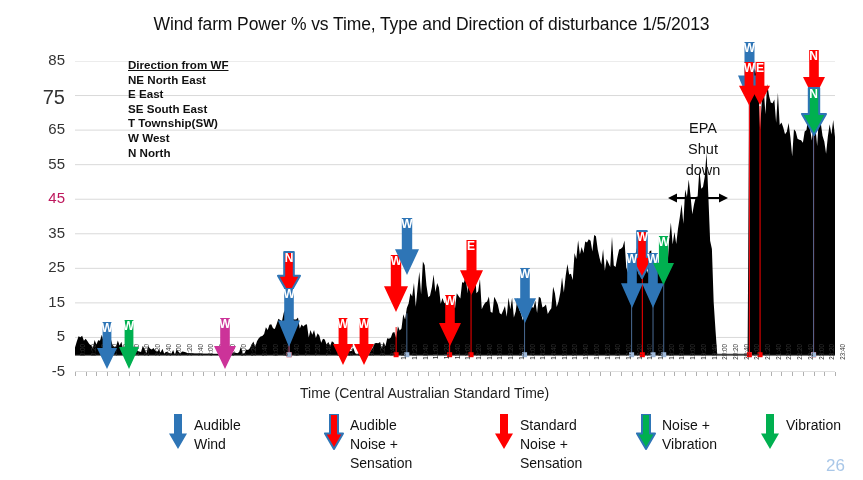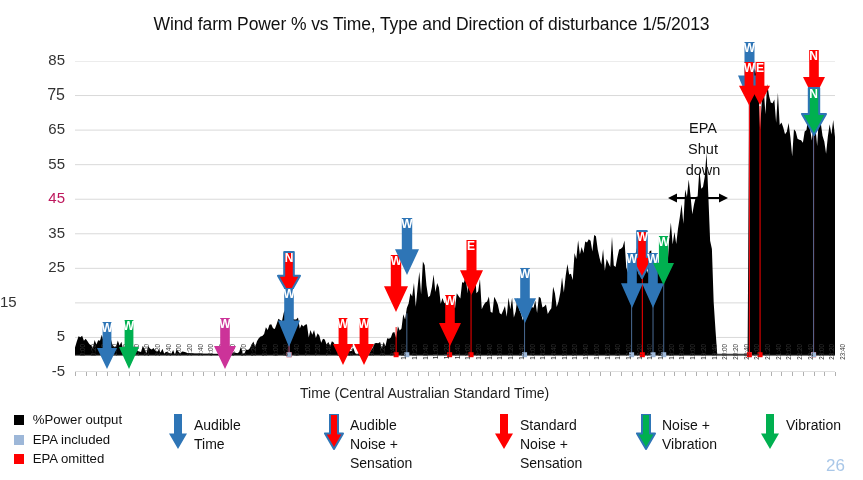--- a/index.html
+++ b/index.html
@@ -116,27 +116,27 @@
         <line x1="738.5915492957747" x2="738.5915492957747" y1="293.72222222222223" y2="65.65555555555557" stroke="#ff0000" stroke-width="1"></line>
         <rect x="736.0915492957747" y="291.22222222222223" width="5" height="5" fill="#ff0000"></rect>
         <line x1="738.5915492957747" x2="738.5915492957747" y1="293.72222222222223" y2="65.65555555555557" stroke="#4a6a93" stroke-width="1"></line>
         <rect x="736.0915492957747" y="291.22222222222223" width="5" height="5" fill="#9db7d8"></rect>
       </svg>
   </div>
 
   <div id="yticks">
       <div style="position: absolute; left: 0px; width: 65px; text-align: right; font-size: 15px; color: rgb(51, 51, 51); top: 362px;">-5</div>
       <div style="position: absolute; left: 0px; width: 65px; text-align: right; font-size: 15px; color: rgb(51, 51, 51); top: 327.444px;">5</div>
-      <div style="position: absolute; left: 0px; width: 65px; font-size: 15px; color: rgb(51, 51, 51); top: 292.889px;">15</div>
+      <div style="position: absolute; left: 0px; width: 65px; text-align: right; font-size: 15px; color: rgb(51, 51, 51); top: 292.889px;">15</div>
       <div style="position: absolute; left: 0px; width: 65px; text-align: right; font-size: 15px; color: rgb(51, 51, 51); top: 258.333px;">25</div>
       <div style="position: absolute; left: 0px; width: 65px; text-align: right; font-size: 15px; color: rgb(51, 51, 51); top: 223.778px;">35</div>
       <div style="position: absolute; left: 0px; width: 65px; text-align: right; font-size: 15px; color: #be185d; top: 189.222px;">45</div>
       <div style="position: absolute; left: 0px; width: 65px; text-align: right; font-size: 15px; color: rgb(51, 51, 51); top: 154.667px;">55</div>
       <div style="position: absolute; left: 0px; width: 65px; text-align: right; font-size: 15px; color: rgb(51, 51, 51); top: 120.111px;">65</div>
-      <div style="position: absolute; left: 0px; width: 65px; text-align: right; font-size: 16px; color: rgb(51, 51, 51); top: 85.5556px;">75</div>
+      <div style="position: absolute; left: 0px; width: 65px; text-align: right; font-size: 20px; color: rgb(51, 51, 51); top: 85.5556px;">75</div>
       <div style="position: absolute; left: 0px; width: 65px; text-align: right; font-size: 15px; color: rgb(51, 51, 51); top: 51px;">85</div>
     </div>
 
   <div class="xticks" id="xticks">
       <div class="tickmark" style="left: 0px;"></div>
       <div class="xtick" style="left: 4px;">0:00</div>
       <div class="tickmark" style="left: 10.7042px;"></div>
       <div class="xtick" style="left: 14.7042px;">0:20</div>
       <div class="tickmark" style="left: 21.4085px;"></div>
       <div class="xtick" style="left: 25.4085px;">0:40</div>
@@ -274,20 +274,29 @@
       <div class="xtick" style="left: 731.887px;">22:40</div>
       <div class="tickmark" style="left: 738.592px;"></div>
       <div class="xtick" style="left: 742.592px;">23:00</div>
       <div class="tickmark" style="left: 749.296px;"></div>
       <div class="xtick" style="left: 753.296px;">23:20</div>
       <div class="tickmark" style="left: 760px;"></div>
       <div class="xtick" style="left: 764px;">23:40</div>
     </div>
   <div class="xlab">Time   (Central Australian Standard Time)</div>
 
+  <div class="dirkey">
+    <div class="hd">Direction from WF</div>
+    <div>NE  North East</div>
+    <div>E  East</div>
+    <div>SE  South East</div>
+    <div>T  Township(SW)</div>
+    <div>W  West</div>
+    <div>N  North</div>
+  </div>
 
   <div class="epa-note">
     <div>EPA</div>
     <div>Shut</div>
     <div>down</div>
   </div>
   <div class="epa-arrow">
     <svg width="60" height="12" viewBox="0 0 60 12">
       <line x1="4" y1="6" x2="56" y2="6" stroke="#000" stroke-width="2"></line>
       <polygon points="0,6 9,1.5 9,10.5" fill="#000"></polygon>
@@ -418,42 +427,28 @@
       </div>
       <div class="arrow" style="left: 800.592px; top: 88px; width: 26px; height: 48px;">
         <svg width="26" height="48" viewBox="0 0 26 48">
           <polygon points="7.8,0 18.2,0 18.2,25.919999999999998 25,25.919999999999998 13,47 1,25.919999999999998 7.8,25.919999999999998" fill="#00b050" stroke="#2e75b6" stroke-width="2" stroke-linejoin="round"></polygon>
         </svg>
         <div class="lt">N</div>
       </div>
     </div>
 
   <div class="legend">
-    <div class="legA">
-      <div>
-        <span class="sw" style="background: rgb(0, 0, 0);"></span>
-        <span>%Power output</span>
-      </div>
-      <div>
-        <span class="sw" style="background: rgb(157, 183, 216);"></span>
-        <span>EPA included</span>
-      </div>
-      <div>
-        <span class="sw" style="background: rgb(255, 0, 0);"></span>
-        <span>EPA omitted</span>
-      </div>
-    </div>
     <div id="symbol-legend">
         <div class="legB" style="left: 168px;">
           <div style="position:absolute;left:0;top:0;width:20px;height:36px"><svg width="20" height="36" viewBox="0 0 20 36">
               <polygon points="6,0 14,0 14,19.439999999999998 19,19.439999999999998 10,35 1,19.439999999999998 6,19.439999999999998" fill="#2e75b6"></polygon>
             </svg></div>
           <div class="txt">
             <div>Audible</div>
-            <div>Time</div>
+            <div>Wind</div>
           </div>
         </div>
         <div class="legB" style="left: 324px;">
           <div style="position:absolute;left:0;top:0;width:20px;height:36px"><svg width="20" height="36" viewBox="0 0 20 36">
               <polygon points="6,0 14,0 14,19.439999999999998 19,19.439999999999998 10,35 1,19.439999999999998 6,19.439999999999998" fill="#ff0000" stroke="#2e75b6" stroke-width="2" stroke-linejoin="round"></polygon>
             </svg></div>
           <div class="txt">
             <div>Audible</div>
             <div>Noise +</div>
             <div>Sensation</div>

